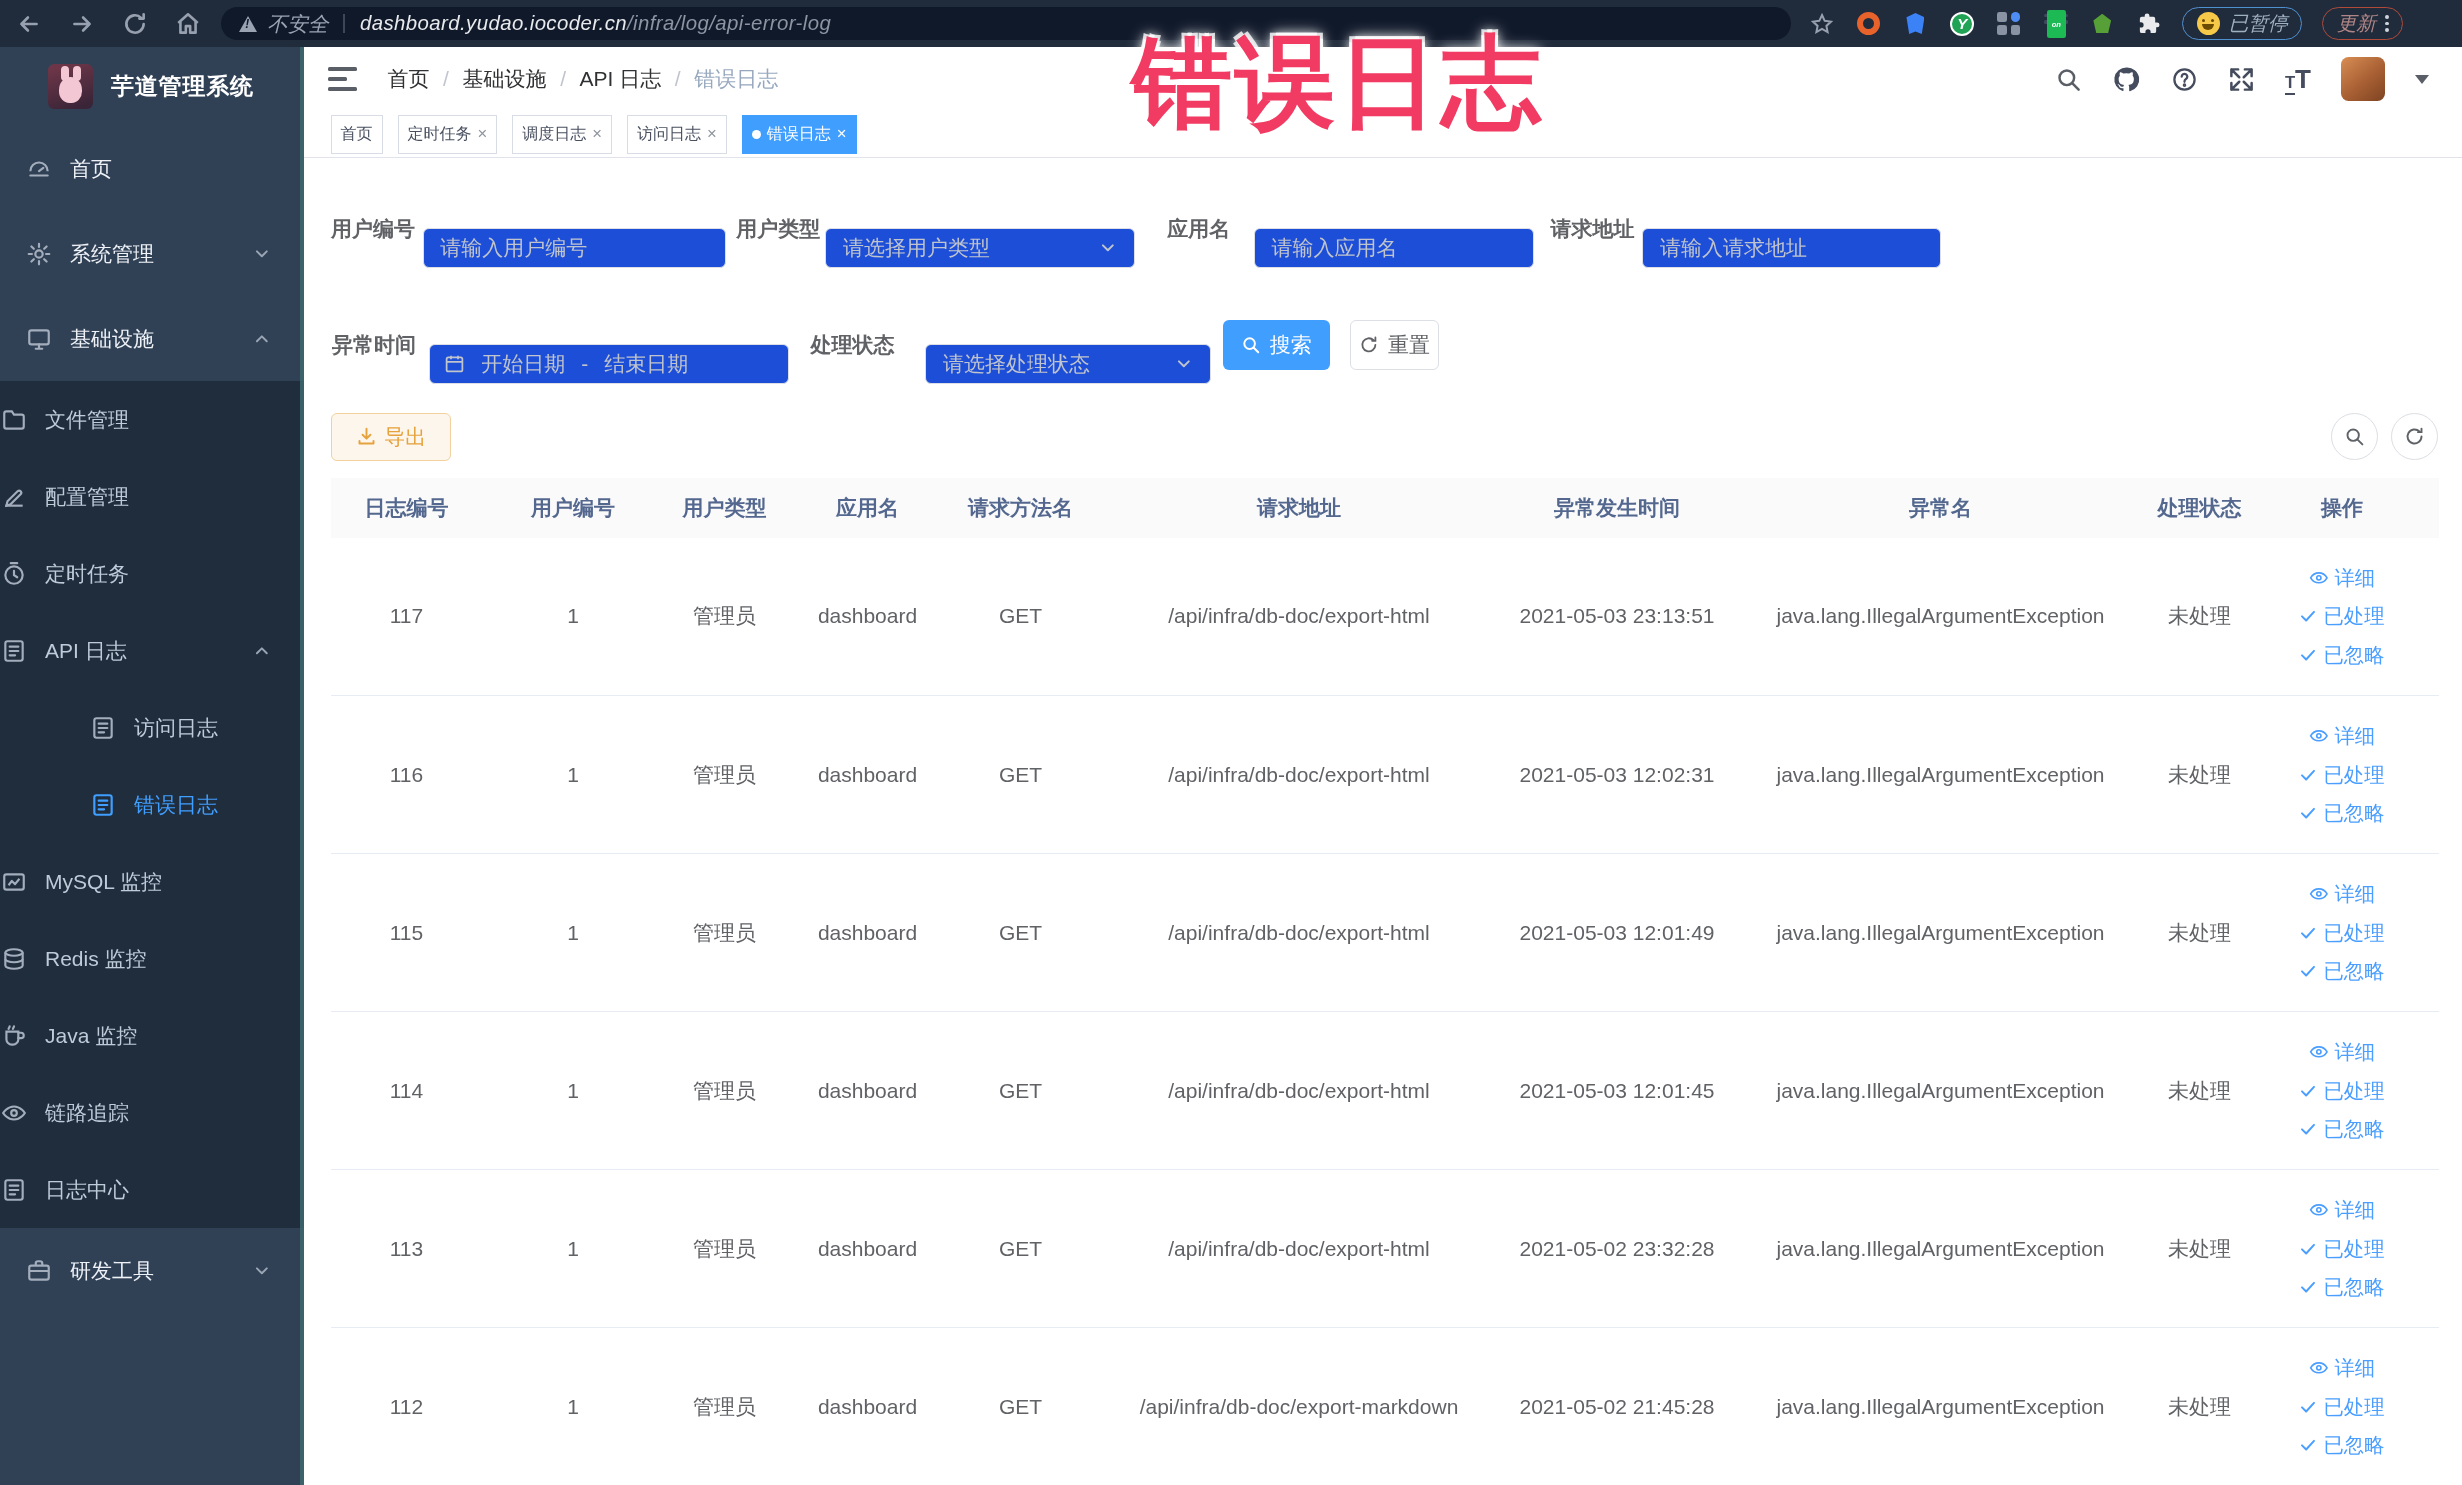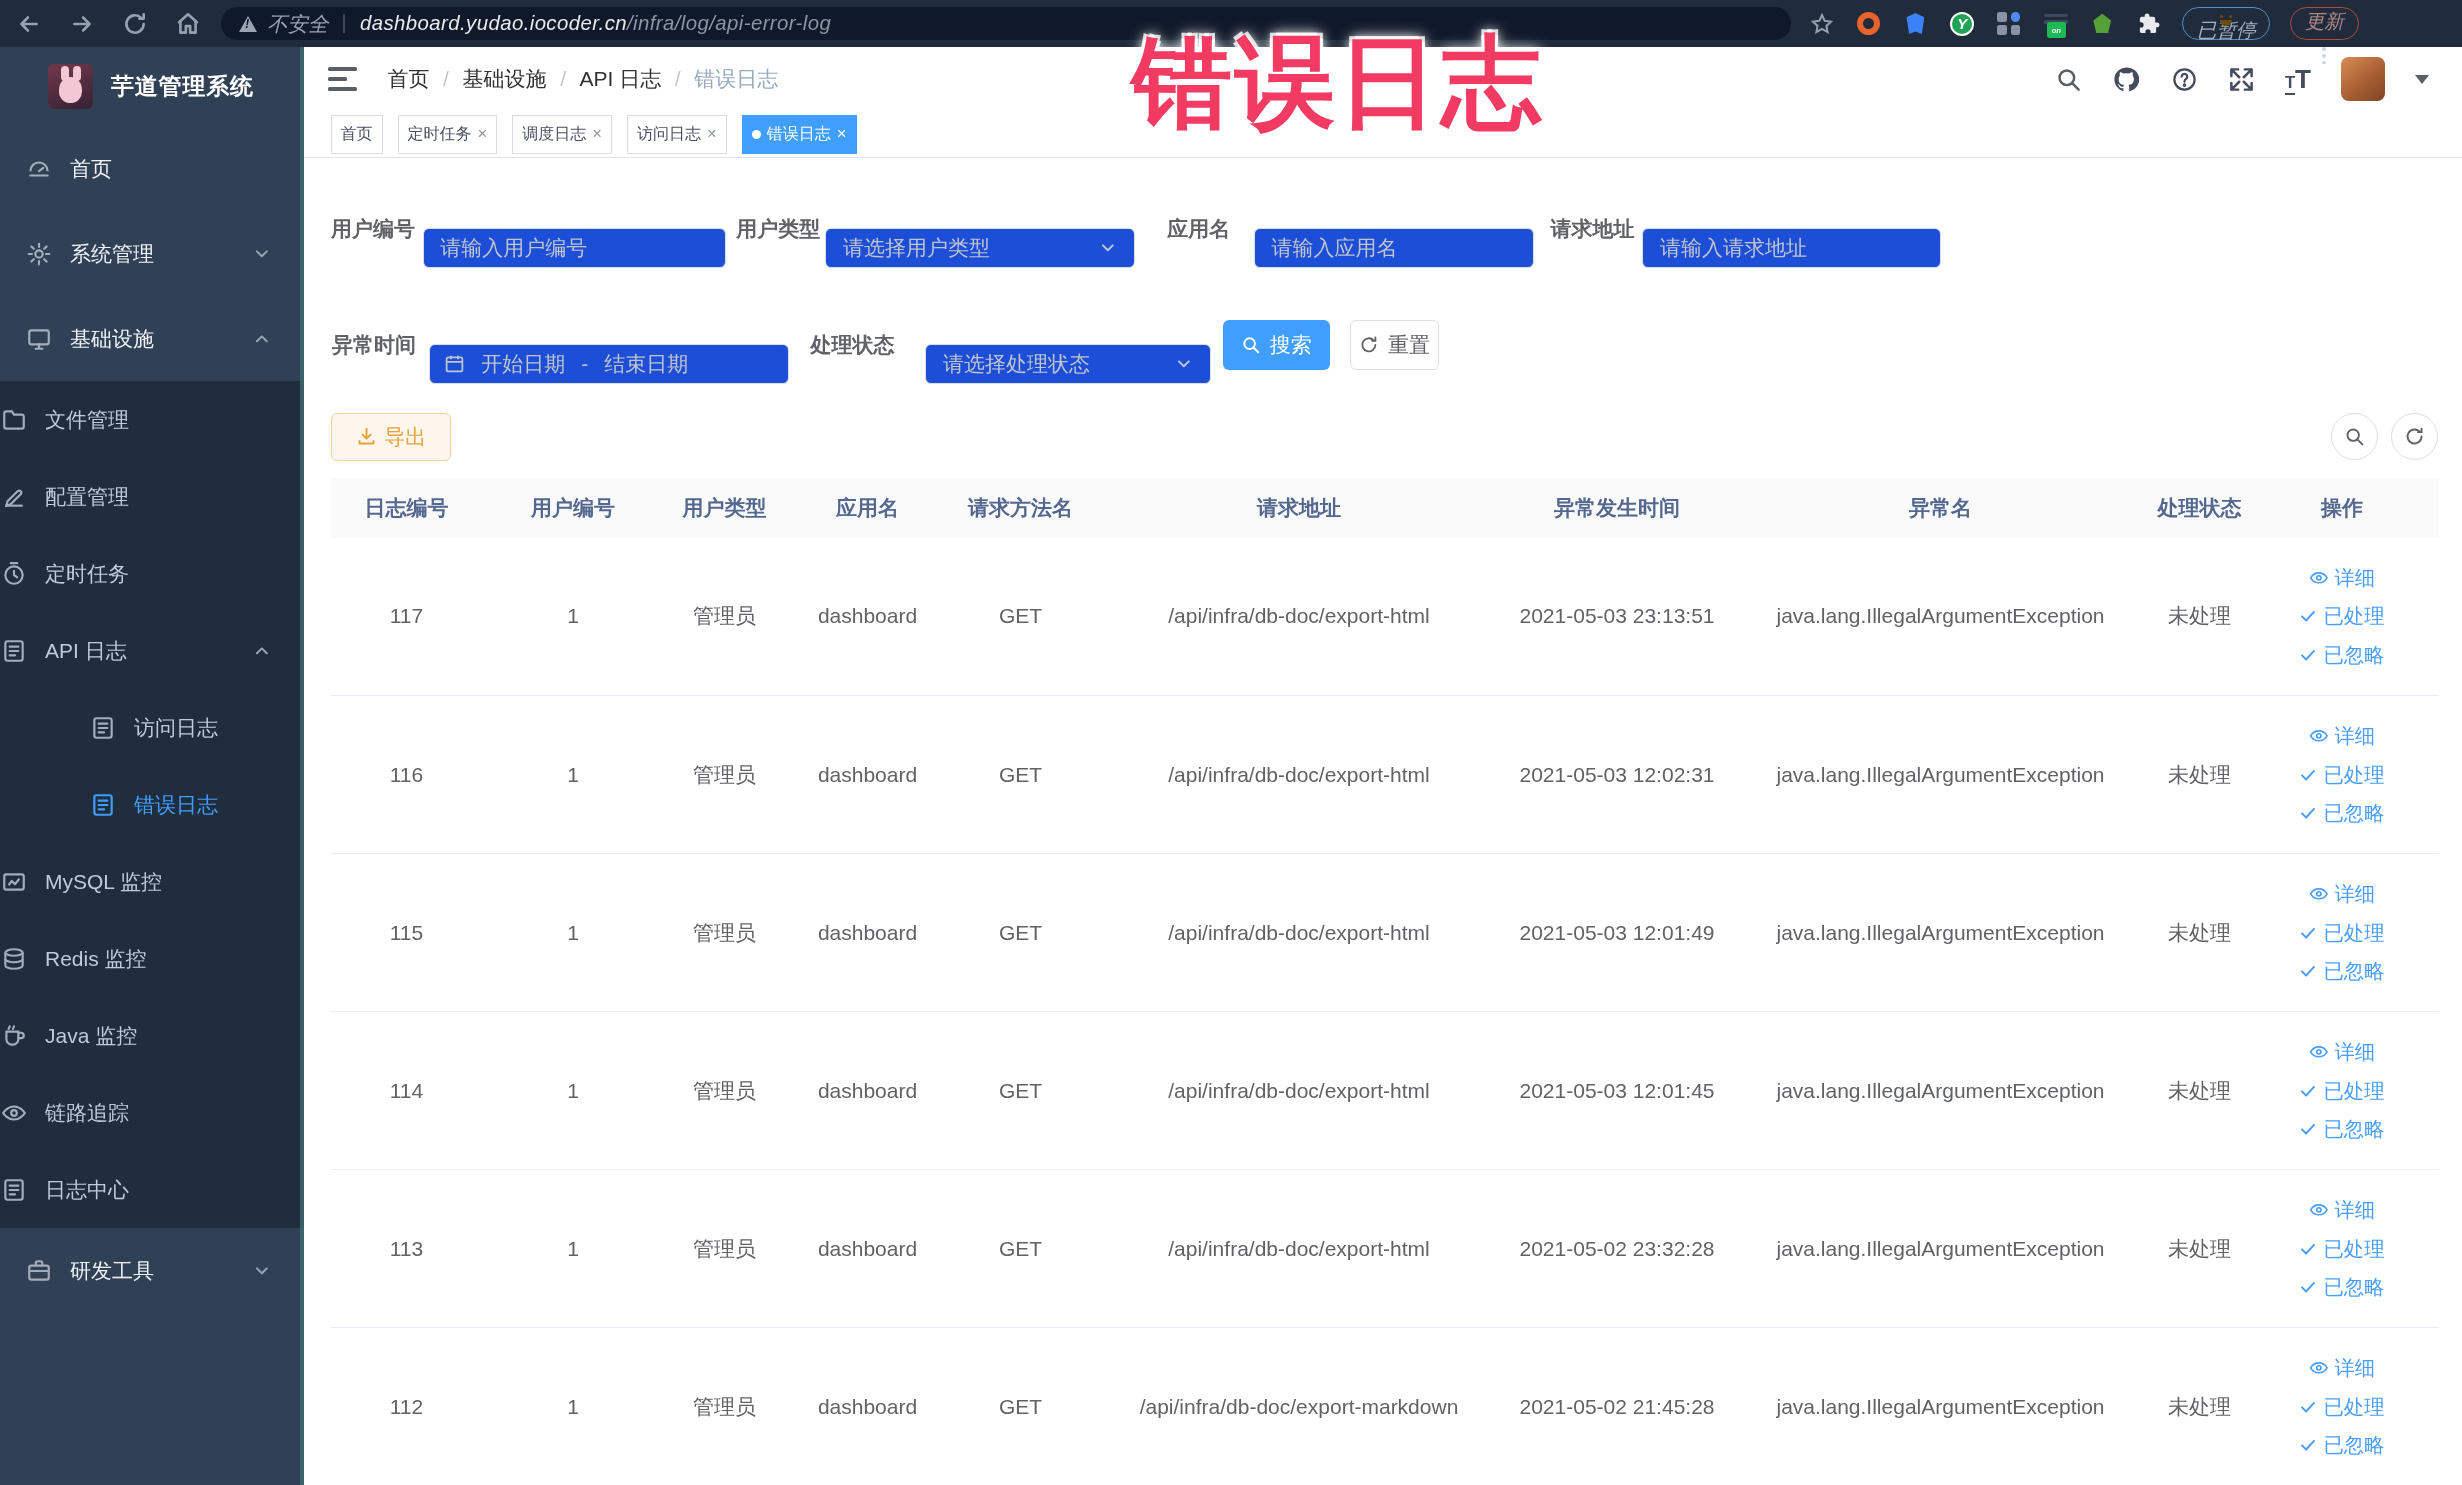--- a/index.html
+++ b/index.html
@@ -12,21 +12,21 @@
   .bnav .bicon { width:30px; height:30px; display:flex; align-items:center; justify-content:center; color:#97a0ae; }
   .url-pill { flex:0 0 auto; width:1570px; height:33px; background:#10192a; border-radius:16.7px; display:flex; align-items:center; padding:0 18px; gap:10.6px; }
   .warn-tri { width:0;height:0;border-left:9.8px solid transparent;border-right:9.8px solid transparent;border-bottom:16.7px solid #9aa3b2; position:relative; }
   .warn-tri::after{content:"!";position:absolute;left:-2.3px;top:1.5px;color:#10192a;font-size:12px;font-weight:700;}
   .sec-label { color:#9aa3b2; font-size:20.4px; }
   .url-sep { width:1.5px; height:19.7px; background:#3c4656; margin:0 4.5px; }
   .url-text { font-size:20.4px; color:#e8eaed; letter-spacing:0.4px; }
   .url-text .path { color:#8d95a3; }
   .bright { display:flex; align-items:center; gap:19.7px; margin-left:18px; }
   .ext { width:27px; height:27px; display:flex; align-items:center; justify-content:center; position:relative; }
-  .pill { height:33px; border-radius:16.7px; display:flex; align-items:center; padding:0 13.6px; gap:9px; font-size:19.7px;flex-direction:column; }
+  .pill { height:33px; border-radius:16.7px; display:flex; align-items:center; padding:0 13.6px; gap:9px; font-size:19.7px; }
   .pill.paused { border:1.5px solid #4f90d1; color:#9fb0c0; }
   .pill.update { border:1.5px solid #b14a39; color:#b08585; }
   .emoji-face { width:23px;height:23px;border-radius:50%;background:#f7c948;position:relative; }
   .emoji-face::before{content:"";position:absolute;left:5.3px;top:6.8px;width:3px;height:3px;border-radius:50%;background:#6b4b00;box-shadow:9px 0 0 #6b4b00;}
   .emoji-face::after{content:"";position:absolute;left:5.3px;top:12px;width:12px;height:6px;border-radius:0 0 12px 12px;background:#6b4b00;}
   .kebab span{display:block;width:3.8px;height:3.8px;border-radius:50%;background:#cfd4dc;margin:3px auto;}
 
   
   .app { display:flex; height:1439px; }
   .sidebar { position:relative; width:304px; flex:0 0 304px; background:#304156; color:#bfcbd9; }
@@ -155,21 +155,21 @@
         <span style="position:absolute;left:0;top:0;width:9.8px;height:9.8px;background:#8a93a3;border-radius:2.3px;"></span>
         <span style="position:absolute;right:0;top:0;width:9.8px;height:9.8px;background:#4f8df5;border-radius:50%;"></span>
         <span style="position:absolute;left:0;bottom:0;width:9.8px;height:9.8px;background:#8a93a3;border-radius:2.3px;"></span>
         <span style="position:absolute;right:0;bottom:0;width:9.8px;height:9.8px;background:#8a93a3;border-radius:2.3px;"></span>
       </span>
     </span>
     <span class="ext">
       <span style="position:relative;width:24px;height:23px;">
         <span style="position:absolute;left:0;top:1.5px;width:24px;height:3.8px;background:#3d4a5e;border-radius:1.5px;"></span>
         <span style="position:absolute;left:0;top:8.3px;width:24px;height:3.8px;background:#3d4a5e;border-radius:1.5px;"></span>
-        <span style="position:absolute;left:3px;bottom:-3px;width:19.7px;height:16px;background:#1db954;border-radius:2.3px;color:#fff;font-size:7.6px;font-weight:700;display:flex;align-items:center;justify-content:center;">on</span>
+        <span style="position:absolute;left:3px;bottom:-3px;width:19.7px;height:28px;background:#1db954;border-radius:2.3px;color:#fff;font-size:7.6px;font-weight:700;display:flex;align-items:center;justify-content:center;">on</span>
       </span>
     </span>
     <span class="ext">
         <span style="width:19.7px;height:19.7px;background:#57a037;clip-path:polygon(50% 0,95% 35%,80% 100%,20% 100%,5% 35%);"></span>
       </span>
     <span class="ext">
       <svg width="23" height="23" viewBox="0 0 24 24" fill="#e8eaed">
           <path d="M20 11h-1V7a2 2 0 0 0-2-2h-4V4a2.5 2.5 0 1 0-5 0v1H5a2 2 0 0 0-2 2v3.8h1.2a2.7 2.7 0 1 1 0 5.4H3V20a2 2 0 0 0 2 2h3.8v-1.2a2.7 2.7 0 1 1 5.4 0V22H18a2 2 0 0 0 2-2v-4h1a2.5 2.5 0 1 0 0-5z"></path>
         </svg>
     </span>

